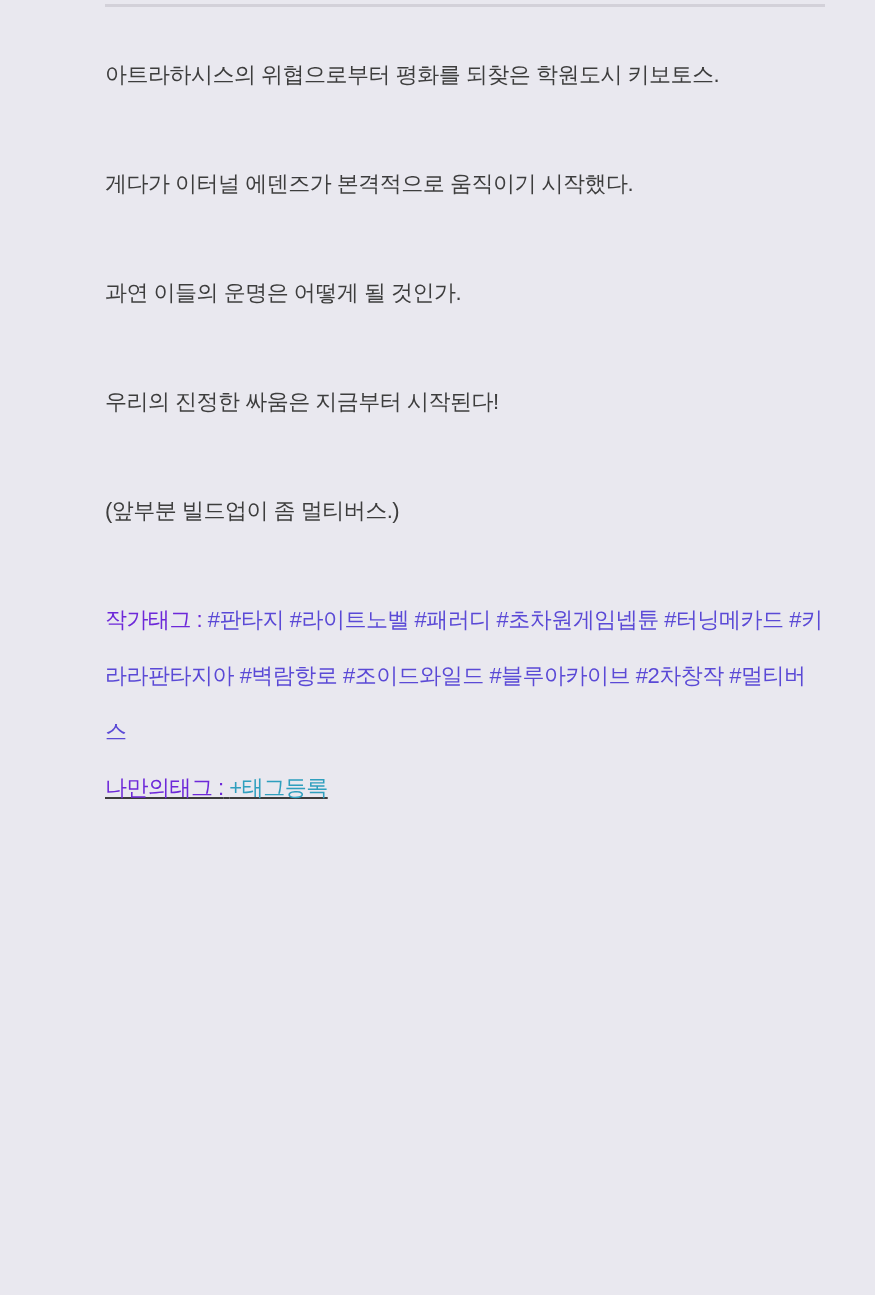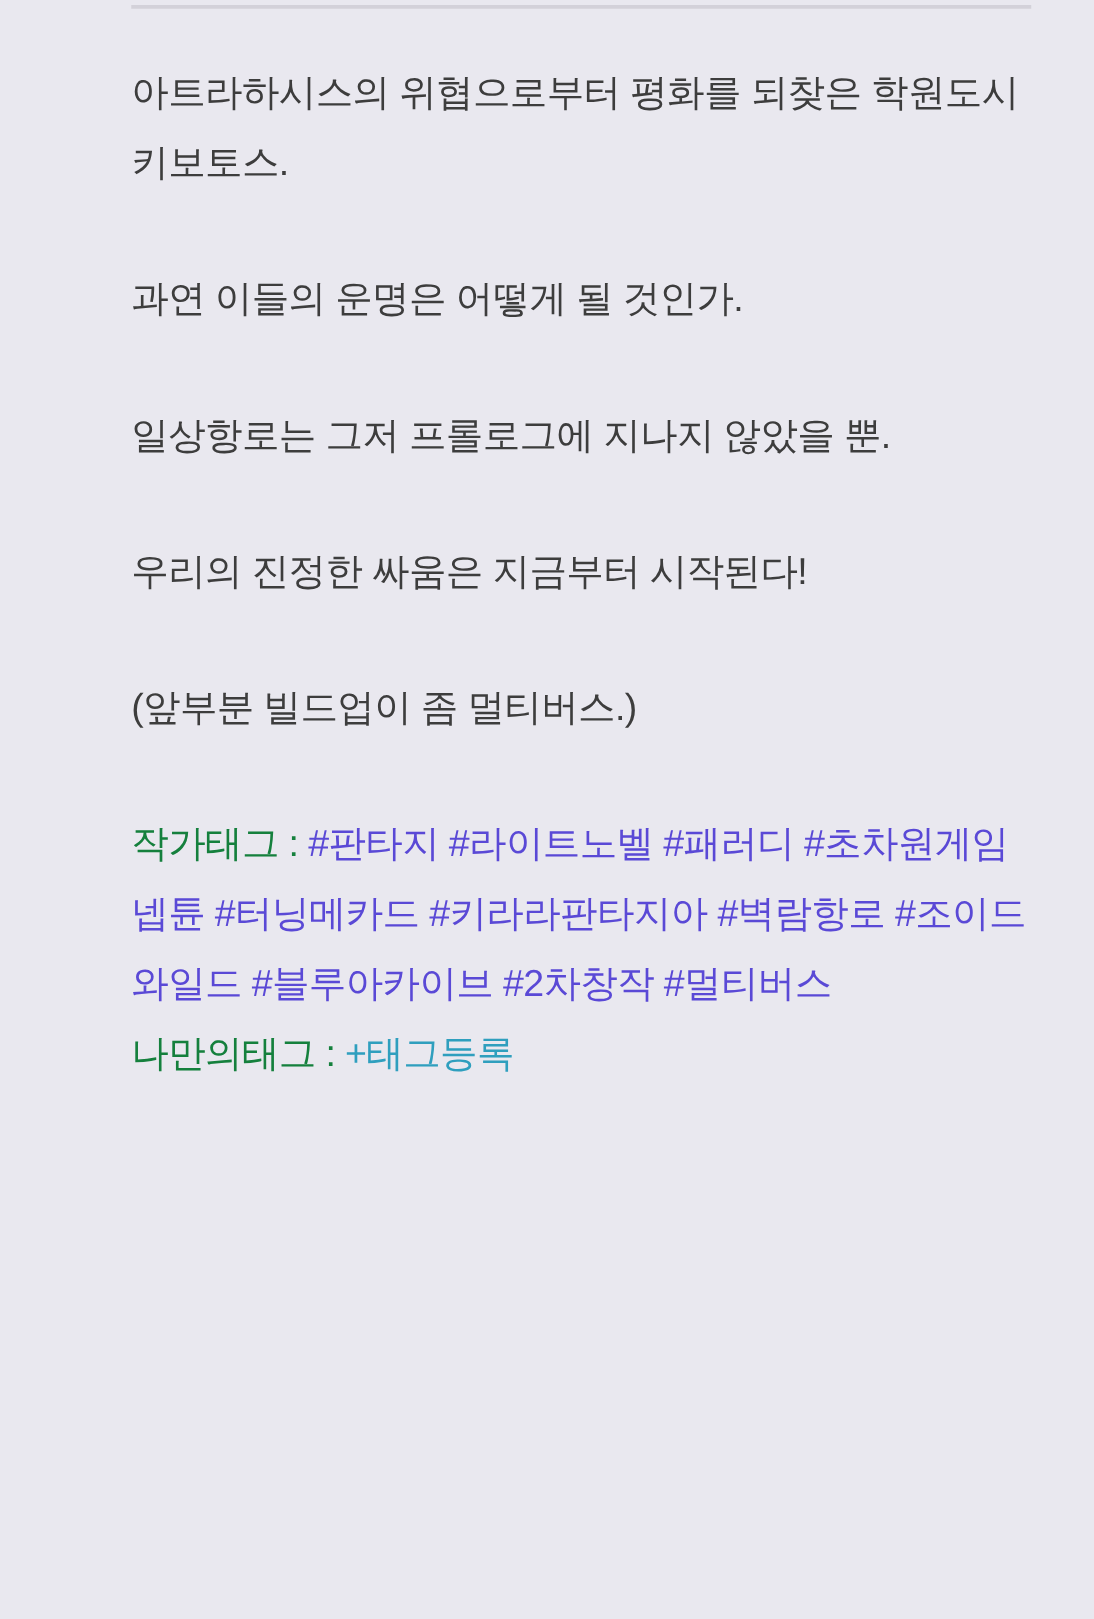--- a/index.html
+++ b/index.html
@@ -18,37 +18,38 @@
     border: none;
     height: 3px;
     width: 720px;
     background: var(--divider-color, #d3d1d9);
     margin: 4px 0 0 105px;
   }
   .content {
     width: 720px;
     margin-left: 105px;
     padding-top: 40px;
-    font-size: 30px;
+    font-size: 22px;
     line-height: 56px;
     letter-spacing: -0.5px;
     word-break: normal;
     overflow-wrap: break-word;
   }
   .content p {
     margin: 0 0 53px 0;
   }
   .content p.tags-line {
     margin-bottom: 0;
   }
   .content p.mytag-line {
     margin: 0;
+    text-decoration: underline;
   }
   .tag-label {
-    color: #15803d;
+    color: #6d28d9;
   }
   a.tag {
     color: var(--tag-color, #5a49d6);
     text-decoration: none;
     cursor: pointer;
     margin-top: 19px;
   }
   a.register-tag {
     color: var(--register-color, #2f9fbe);
     text-decoration: none;
@@ -56,21 +57,21 @@
   }
 </style>
 </head>
 <body>
 
 <div class="page">
   <hr class="divider">
   <div class="content">
     <div id="paragraphs">
         <p>아트라하시스의 위협으로부터 평화를 되찾은 학원도시 키보토스.</p>
+        <p>게다가 이터널 에덴즈가 본격적으로 움직이기 시작했다.</p>
         <p>과연 이들의 운명은 어떻게 될 것인가.</p>
-        <p>일상항로는 그저 프롤로그에 지나지 않았을 뿐.</p>
         <p>우리의 진정한 싸움은 지금부터 시작된다!</p>
         <p>(앞부분 빌드업이 좀 멀티버스.)</p>
       </div>
     <p class="tags-line"><span class="tag-label">작가태그 :</span> <span id="author-tags"><a href="#" class="tag">#판타지</a> <a href="#" class="tag">#라이트노벨</a> <a href="#" class="tag">#패러디</a> <a href="#" class="tag">#초차원게임넵튠</a> <a href="#" class="tag">#터닝메카드</a> <a href="#" class="tag">#키라라판타지아</a> <a href="#" class="tag">#벽람항로</a> <a href="#" class="tag">#조이드와일드</a> <a href="#" class="tag">#블루아카이브</a> <a href="#" class="tag">#2차창작</a> <a href="#" class="tag">#멀티버스</a></span></p>
     <p class="mytag-line"><span class="tag-label">나만의태그 :</span> <a href="#" class="register-tag">+태그등록</a></p>
   </div>
 </div>
 
 </body></html>

